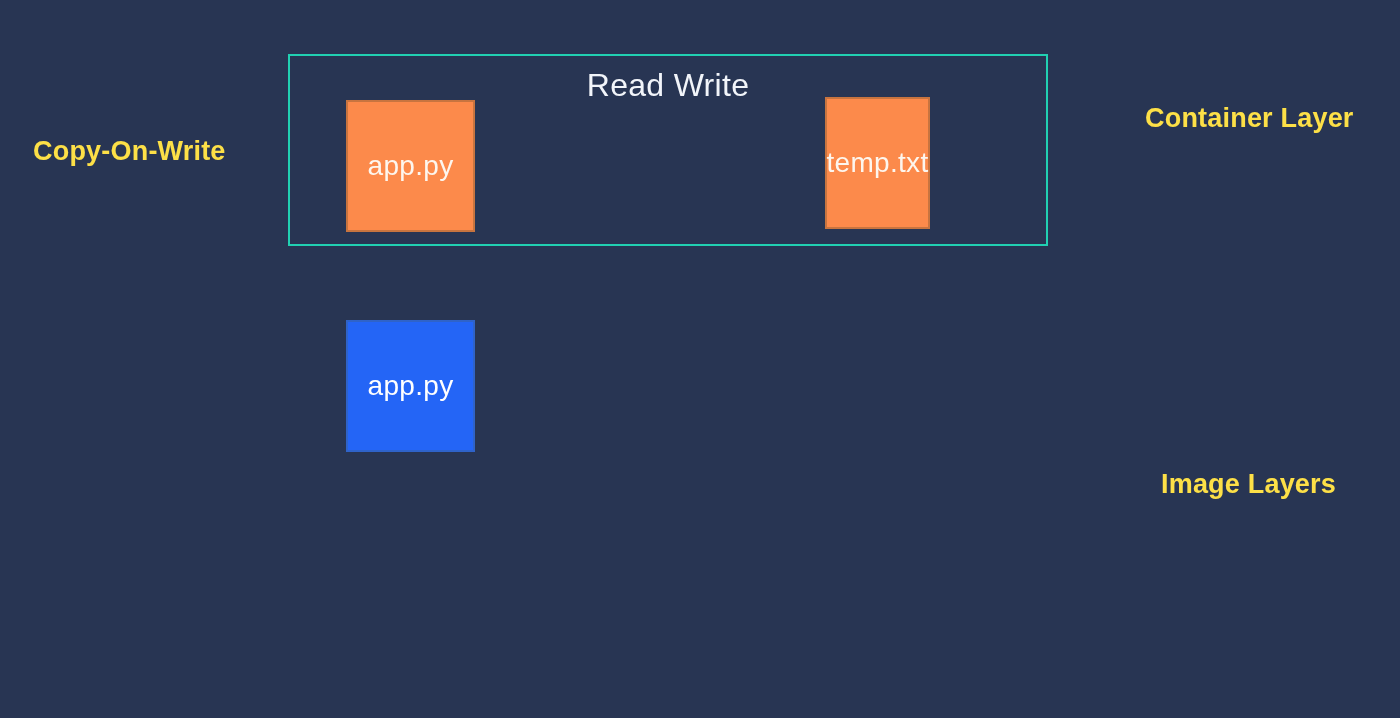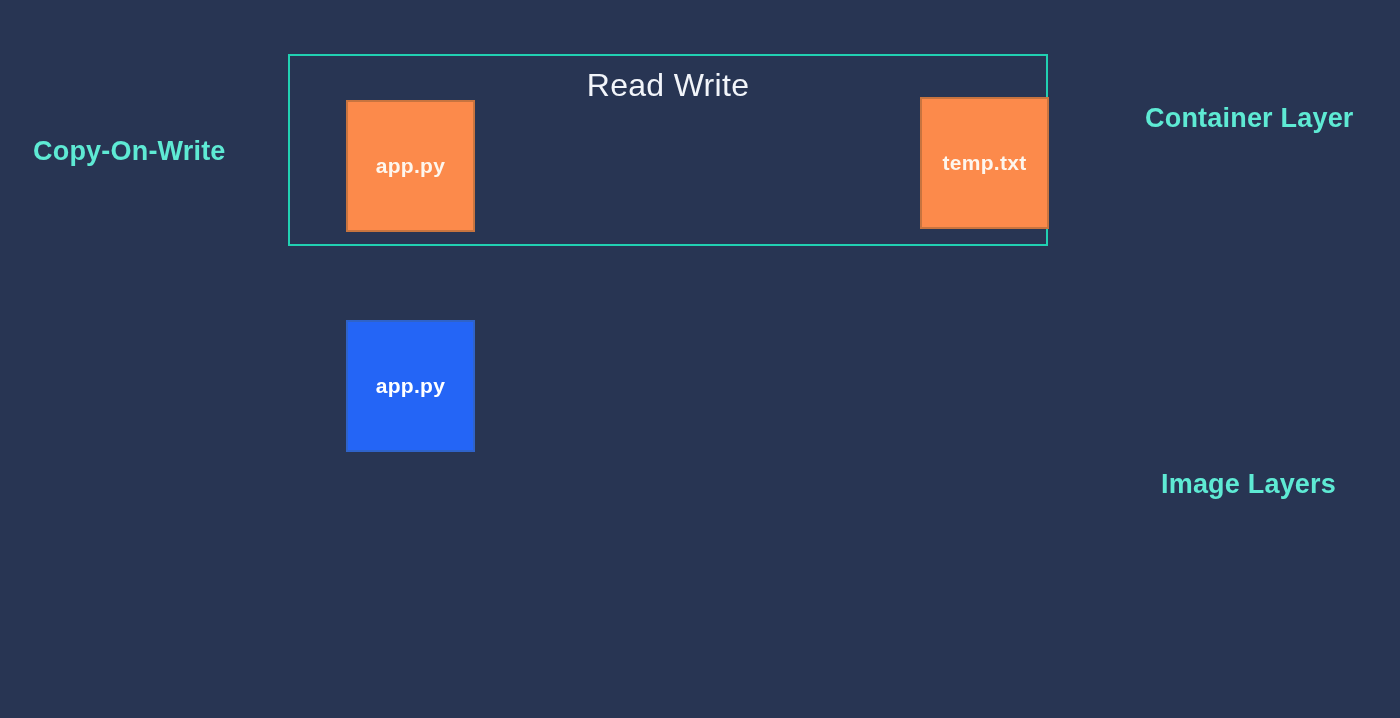--- a/index.html
+++ b/index.html
@@ -15,21 +15,21 @@
     position: relative;
     width: 1400px;
     height: 718px;
     background: #283553;
     overflow: hidden;
   }
 
   
   .side-label {
     position: absolute;
-    color: #5eead4;
+    color: #fde047;
     font-weight: bold;
     font-size: 27px;
     letter-spacing: 0.2px;
     white-space: nowrap;
     line-height: 1;
   }
   #cow-label   { left: 33px;  top: 138px; }
   #container-label { left: 1145px; top: 105px; }
   #image-label     { left: 1161px; top: 471px; }
 
@@ -64,35 +64,35 @@
   }
 
   
   .file-block {
     position: absolute;
     box-sizing: border-box;
     display: flex;
     align-items: center;
     justify-content: center;
     color: #fdf6ee;
-    font-size: 21px;
-    font-weight: bold;
+    font-size: 28px;
+    font-weight: normal;
     letter-spacing: 0.3px;
   }
   .file-orange {
     background: #FC8A4B;
     border: 2px solid #C8743F;
   }
   .file-blue {
     background: #2465F6;
     border: 2px solid #2F63C9;
     color: #ffffff;
   }
   #file-app-rw   { left: 346px; top: 100px; width: 129px; height: 132px; }
-  #file-temp-rw  { left: 920px; top:  97px; width: 129px; height: 132px; }
+  #file-temp-rw  { left: 825px; top:  97px; width: 105px; height: 132px; }
   #file-app-ro   { left: 346px; top: 320px; width: 129px; height: 132px; }
 </style>
 </head>
 <body>
 
 <div id="canvas">
 
   <div class="side-label" id="cow-label">Copy-On-Write</div>
 
   <div class="side-label" id="container-label">Container Layer</div>

